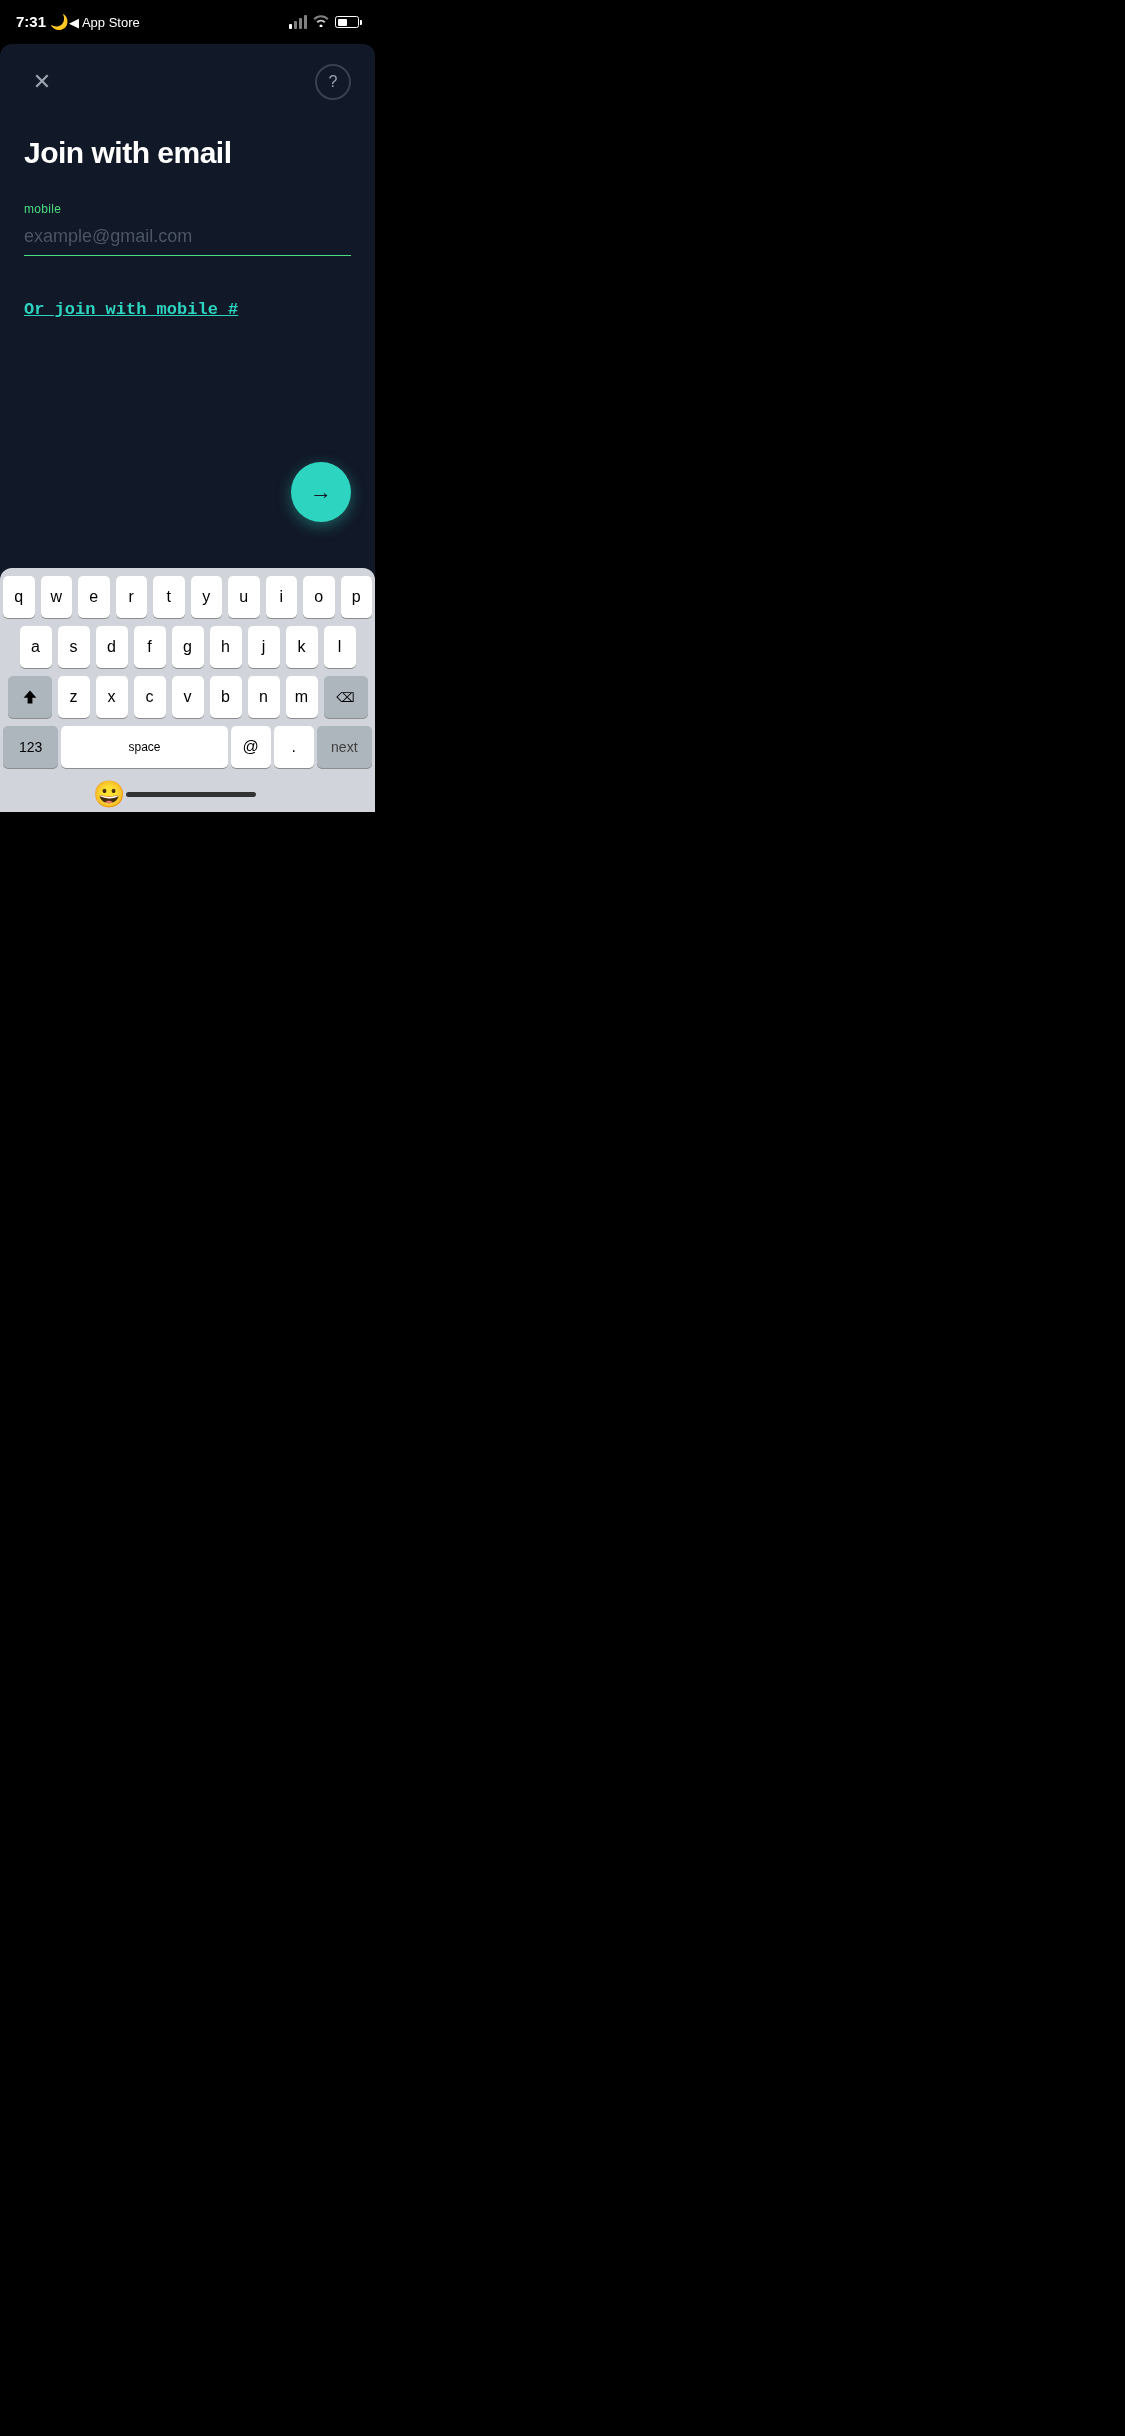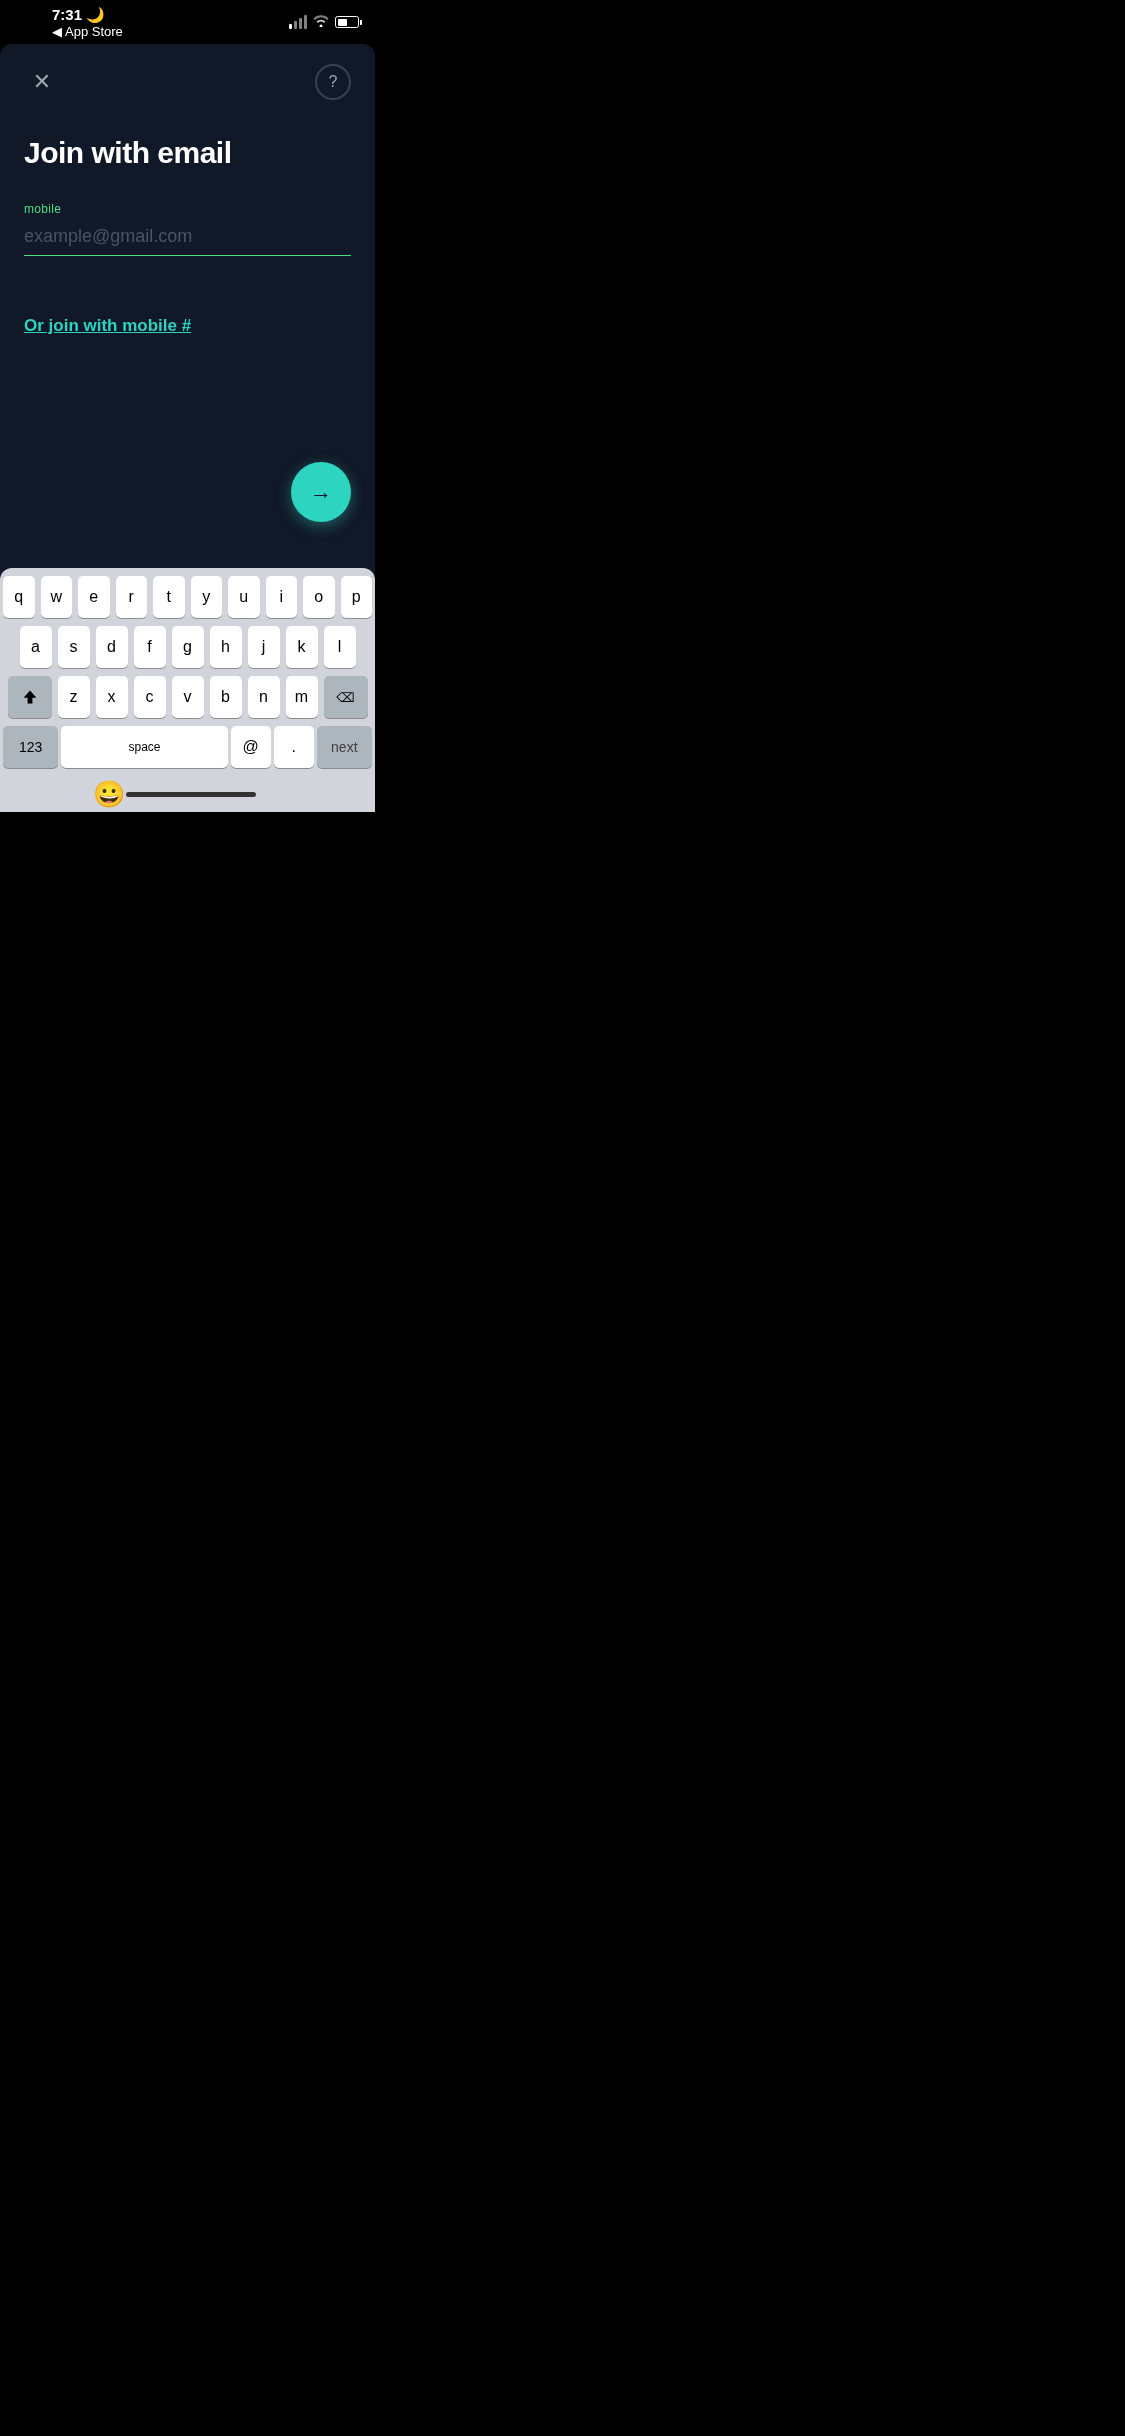--- a/index.html
+++ b/index.html
@@ -20,22 +20,20 @@
       height: 44px;
       display: flex;
       align-items: center;
       justify-content: space-between;
       padding: 0 16px;
       position: relative;
     }
 
     .status-left {
       display: flex;
-      flex-direction: column;
-      margin-left: 36px;
     }
 
     .status-time {
       color: #fff;
       font-size: 15px;
       font-weight: 600;
       line-height: 1.2;
     }
 
     .status-app-store {
@@ -198,22 +196,23 @@
       0%, 50% { opacity: 1; }
       51%, 100% { opacity: 0; }
     }
 
     .mobile-link {
       display: block;
       color: #2dd4bf;
       font-size: 17px;
       font-weight: 600;
       text-decoration: underline;
-      margin-top: 60px;
-      cursor: pointer;
+      margin-top: 44px;
+      cursor: pointer;
+      font-family: Liberation Mono, monospace;
     }
 
     
     .next-btn {
       position: absolute;
       right: 24px;
       bottom: 290px;
       width: 60px;
       height: 60px;
       background: #2dd4bf;

